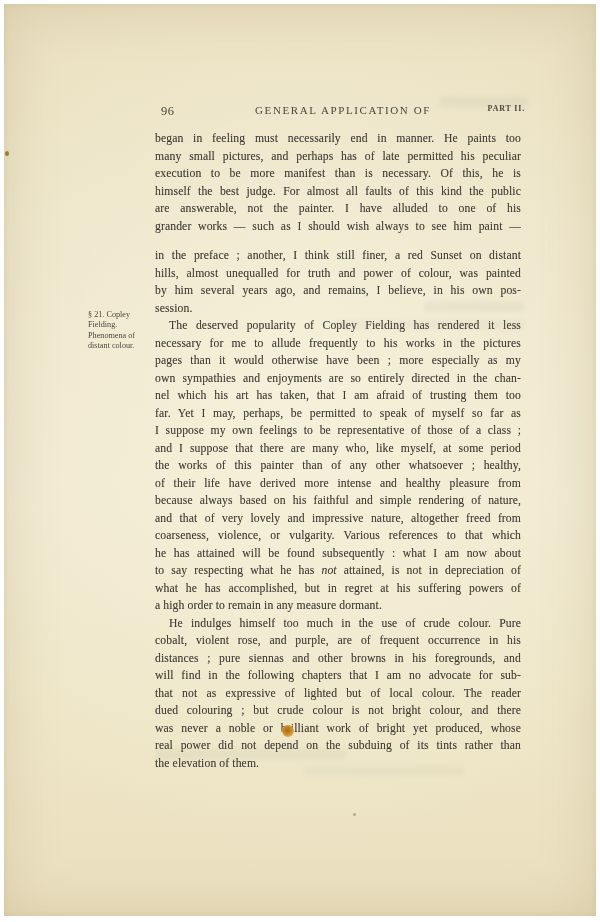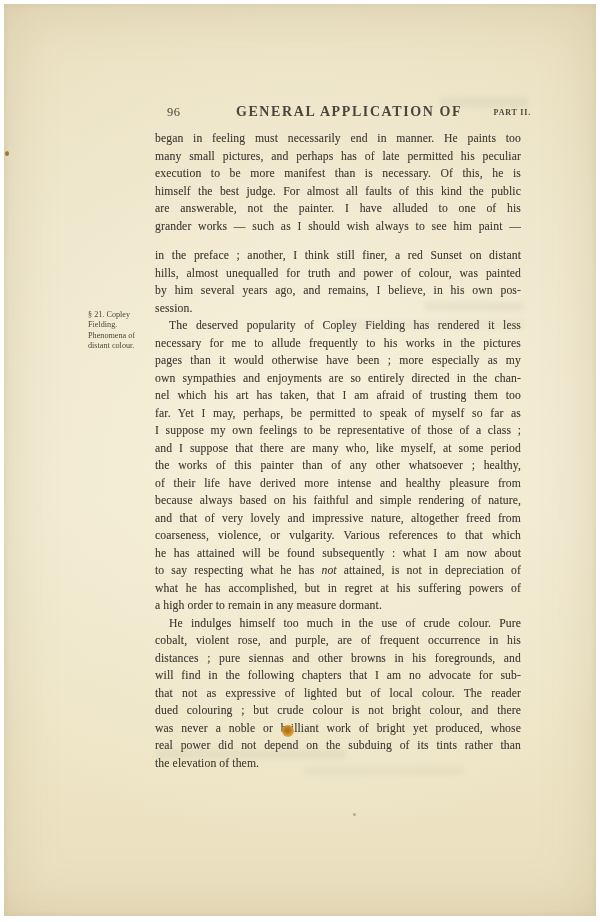--- a/index.html
+++ b/index.html
@@ -12,29 +12,28 @@
   .page{
     position:absolute;left:4px;top:4px;right:4px;bottom:6px;
     background:
       radial-gradient(120% 85% at 50% 42%, rgba(255,252,238,0.45) 0%, rgba(255,252,238,0) 60%),
       linear-gradient(180deg,#eae0c0 0%,#ede4c7 25%,#f0e8cd 55%,#eee5c6 82%,#eadfbe 100%);
     box-shadow:inset 0 0 55px rgba(150,128,88,0.22), inset 0 0 6px rgba(160,140,100,0.18);
     color:#43403a;
   }
   
   .header-row{
-    position:absolute;left:163px;top:100px;width:364px;
-    display:flex;align-items:center;justify-content:space-between;
+    position:absolute;left:157px;top:100px;width:364px;
+    display:flex;align-items:flex-start;justify-content:space-between;
   }
   .page-number{font-size:12.5px;letter-spacing:0.5px;color:#4a463e;}
   .running-title{
-    font-size:14px;letter-spacing:1.6px;color:#4a463e;
+    font-size:11px;letter-spacing:1.6px;color:#4a463e;
     transform:translateX(12px);
     font-variant:normal;
-    font-weight:bold;
   }
   .part-label{font-size:8px;font-weight:bold;letter-spacing:0.8px;color:#4a463e;}
   
   .margin-note{
     position:absolute;left:84px;top:306px;width:68px;
     font-size:8.2px;line-height:10.4px;color:#4a463e;
   }
   
   .text-block{
     position:absolute;left:151px;top:126px;width:366px;

